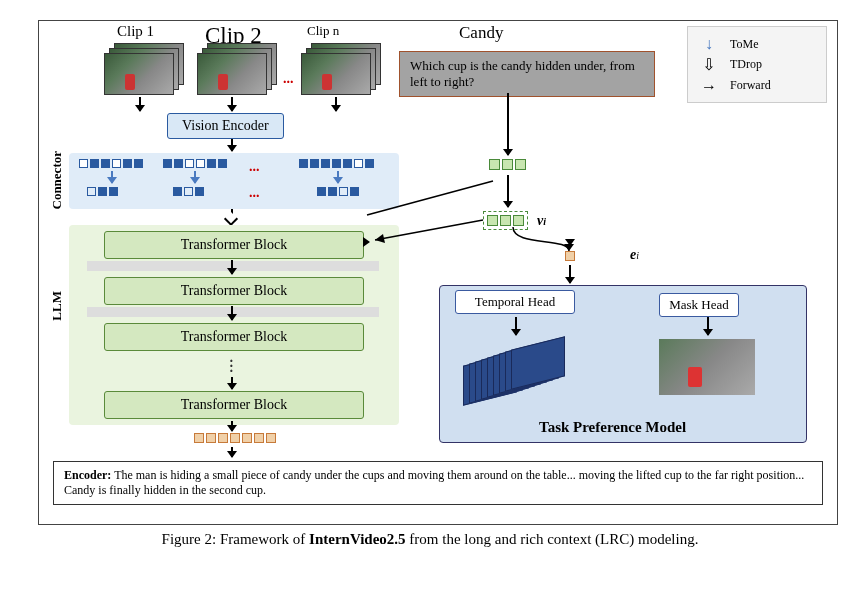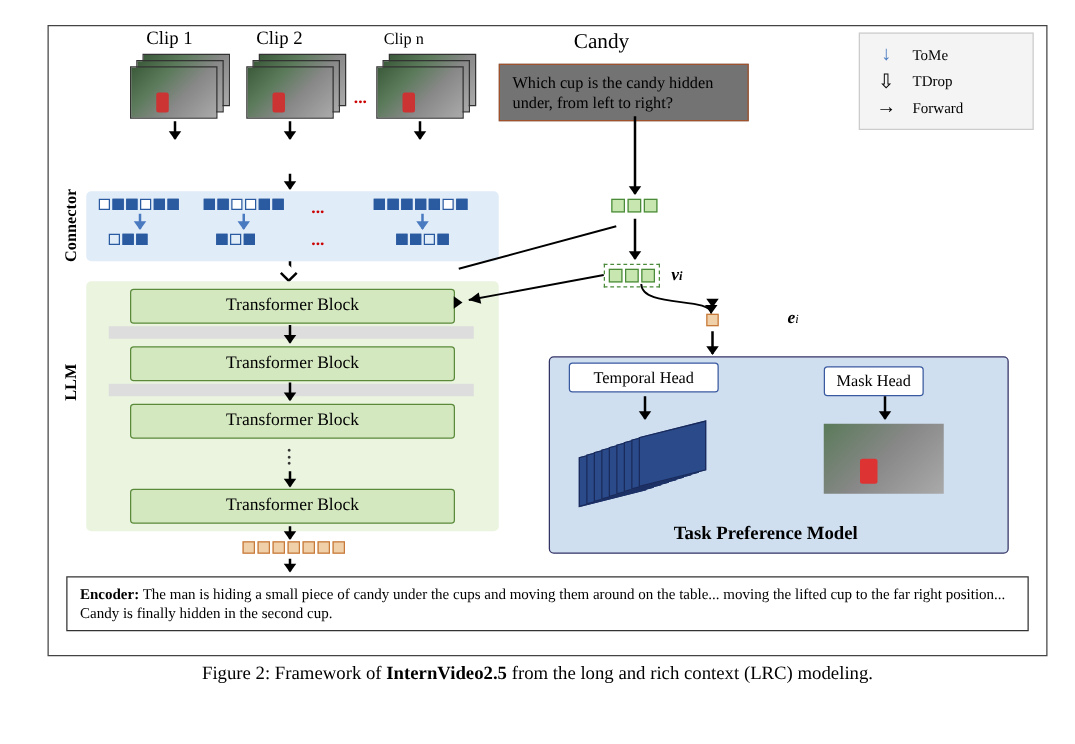--- a/index.html
+++ b/index.html
@@ -7,21 +7,21 @@
   .wrap { position: absolute; inset: 0; padding: 20px 38px; }
   .diagram { position: relative; width: 800px; height: 505px; border: 1px solid #444; margin: 0 auto; background: #fff; }
 
   
   .clip-label { position: absolute; font-size: 15px; font-family: Georgia, serif; }
   .clip-stack { position: absolute; width: 80px; height: 50px; }
   .clip-img { position: absolute; width: 70px; height: 42px; border: 1px solid #333; background: linear-gradient(135deg,#3a5a3a 0%,#5a7a5a 30%,#888 60%,#aaa 100%); }
   .clip-img::after { content:""; position:absolute; left:30%; bottom:10%; width:10px; height:16px; background:#c33; border-radius:2px; }
 
   
-  .prompt-box { position: absolute; border: 1px solid #a0522d; padding: 6px 10px; font-size: 13px; background:#737373; width: 200px; }
+  .prompt-box { position: absolute; border: 1px solid #a0522d; padding: 6px 10px; font-size: 13px; background:#a3a3a3; width: 256px; }
 
   
   .legend { position: absolute; right: 10px; top: 5px; width: 140px; background:#f4f4f4; border:1px solid #ccc; padding:6px 8px; font-size:12px; }
   .legend-row { display:flex; align-items:center; gap:8px; margin:2px 0;}
   .legend-sym { width:26px; display:flex; justify-content:center; }
 
   
   .venc { position:absolute; border:1px solid #2a5aa0; background:#d9e8f6; text-align:center; font-size:14px; padding:4px 14px; border-radius:3px; }
 
   
@@ -80,21 +80,21 @@
   .vi-label { position:absolute; font-style:italic; font-family:Georgia; font-size:14px; font-weight:bold; }
   .vi-label .sub { font-size:10px; }
 </style>
 </head>
 <body>
 
 <div class="wrap">
   <div class="diagram">
 
     <div class="clip-label" style="left:78px;top:2px;">Clip 1</div>
-    <div class="clip-label" style="left:166px;top:2px;font-size:15px;">Clip 2</div>
+    <div class="clip-label" style="left:166px;top:2px;font-size:23px;">Clip 2</div>
     <div class="clip-label" style="left:268px;top:2px;font-size:13px;">Clip n</div>
     <div class="clip-label" style="left:420px;top:2px;font-size:17px;">Candy</div>
 
     <div class="clip-stack" style="left:65px;top:22px;">
       <div class="clip-img" style="left:10px;top:0;"></div>
       <div class="clip-img" style="left:5px;top:5px;"></div>
       <div class="clip-img" style="left:0;top:10px;"></div>
     </div>
     <div class="clip-stack" style="left:158px;top:22px;">
       <div class="clip-img" style="left:10px;top:0;"></div>
@@ -130,20 +130,21 @@
             <span style="font-size:16px;">→</span>
           </span>
           <span>Forward</span>
         </div>
     </div>
 
     <div class="arrow arr-down" style="left:100px;top:76px;height:14px;"></div>
     <div class="arrow arr-down" style="left:192px;top:76px;height:14px;"></div>
     <div class="arrow arr-down" style="left:296px;top:76px;height:14px;"></div>
 
+    <div class="venc" style="left:128px;top:92px;"><span>Vision Encoder</span></div>
     <div class="arrow arr-down" style="left:192px;top:118px;height:12px;"></div>
 
     <div class="vlabel" style="left:10px;top:130px;">Connector</div>
 
     <div class="connector" style="left:30px;top:132px;width:330px;height:56px;"></div>
 
     <div class="tok-row" style="left:40px;top:138px;">
       <div class="tok"></div>
         <div class="tok dk"></div>
         <div class="tok dk"></div>

